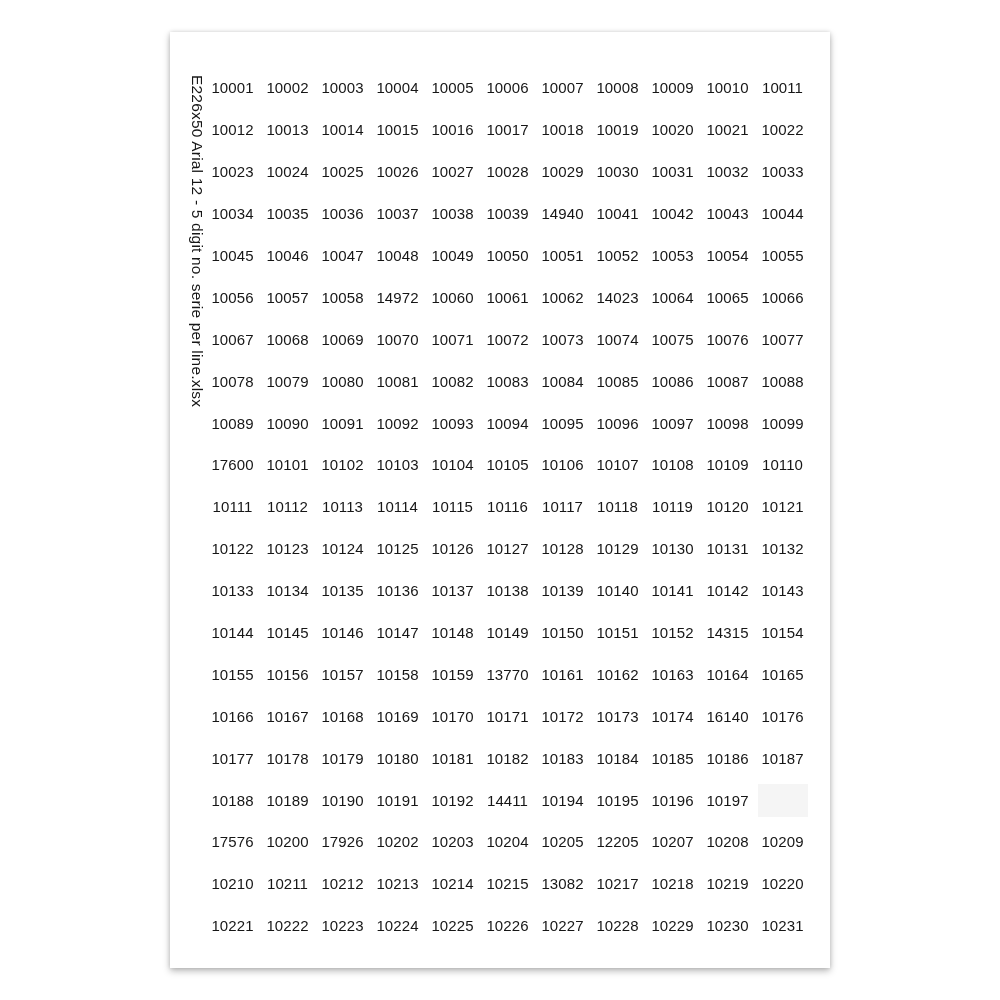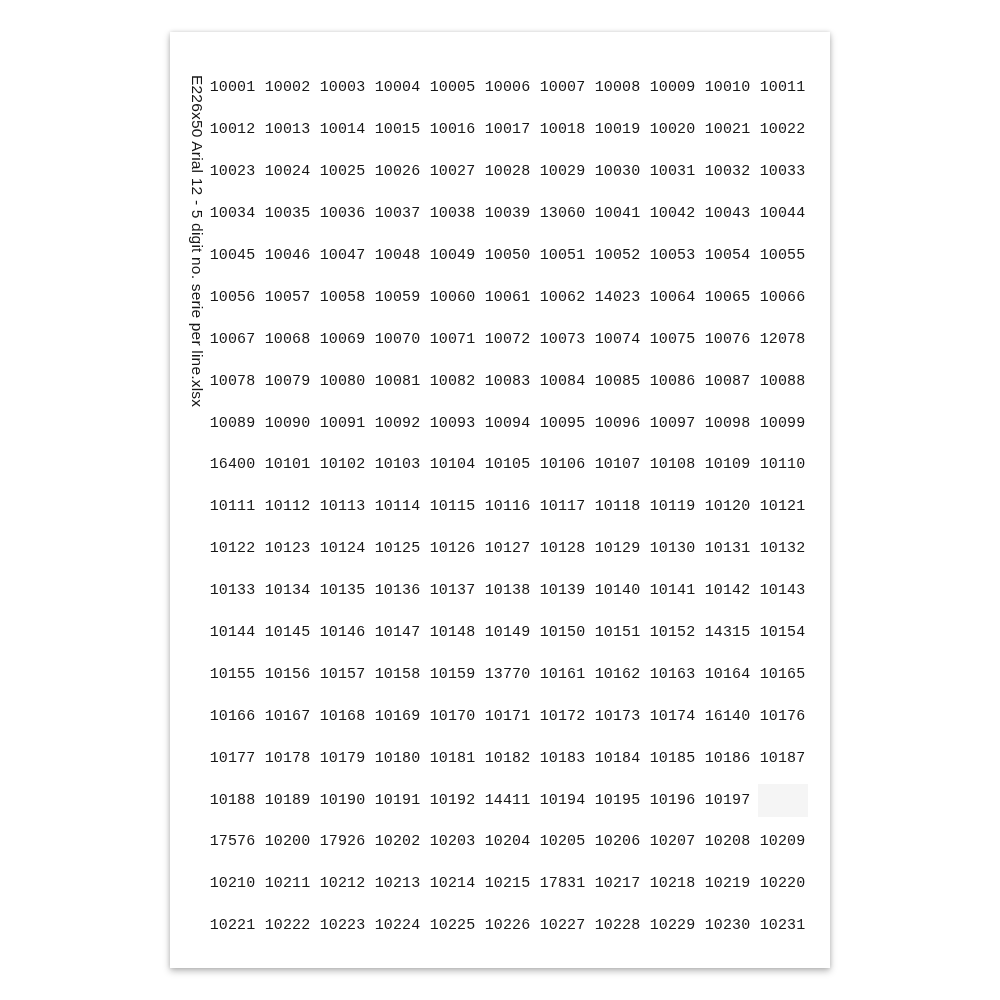--- a/index.html
+++ b/index.html
@@ -32,21 +32,20 @@
       white-space: nowrap;
       user-select: none;
     }
     .number-grid {
       position: absolute;
       left: 35px; top: 35px;
       width: 605px;
       display: grid;
       grid-template-columns: repeat(11, 55px);
       grid-auto-rows: 41.9px;
-      font-family: Liberation Mono, monospace;
     }
     .grid-cell {
       display: flex;
       align-items: center;
       justify-content: center;
       font-size: 15px;
       color: #161616;
       letter-spacing: 0.1px;
     }
     .empty-cell-highlight {
@@ -94,58 +93,58 @@
         <div class="grid-cell">10030</div>
         <div class="grid-cell">10031</div>
         <div class="grid-cell">10032</div>
         <div class="grid-cell">10033</div>
         <div class="grid-cell">10034</div>
         <div class="grid-cell">10035</div>
         <div class="grid-cell">10036</div>
         <div class="grid-cell">10037</div>
         <div class="grid-cell">10038</div>
         <div class="grid-cell">10039</div>
-        <div class="grid-cell">13060</div>
+        <div class="grid-cell">14940</div>
         <div class="grid-cell">10041</div>
         <div class="grid-cell">10042</div>
         <div class="grid-cell">10043</div>
         <div class="grid-cell">10044</div>
         <div class="grid-cell">10045</div>
         <div class="grid-cell">10046</div>
         <div class="grid-cell">10047</div>
         <div class="grid-cell">10048</div>
         <div class="grid-cell">10049</div>
         <div class="grid-cell">10050</div>
         <div class="grid-cell">10051</div>
         <div class="grid-cell">10052</div>
         <div class="grid-cell">10053</div>
         <div class="grid-cell">10054</div>
         <div class="grid-cell">10055</div>
         <div class="grid-cell">10056</div>
         <div class="grid-cell">10057</div>
         <div class="grid-cell">10058</div>
-        <div class="grid-cell">10059</div>
+        <div class="grid-cell">14972</div>
         <div class="grid-cell">10060</div>
         <div class="grid-cell">10061</div>
         <div class="grid-cell">10062</div>
         <div class="grid-cell">14023</div>
         <div class="grid-cell">10064</div>
         <div class="grid-cell">10065</div>
         <div class="grid-cell">10066</div>
         <div class="grid-cell">10067</div>
         <div class="grid-cell">10068</div>
         <div class="grid-cell">10069</div>
         <div class="grid-cell">10070</div>
         <div class="grid-cell">10071</div>
         <div class="grid-cell">10072</div>
         <div class="grid-cell">10073</div>
         <div class="grid-cell">10074</div>
         <div class="grid-cell">10075</div>
         <div class="grid-cell">10076</div>
-        <div class="grid-cell">12078</div>
+        <div class="grid-cell">10077</div>
         <div class="grid-cell">10078</div>
         <div class="grid-cell">10079</div>
         <div class="grid-cell">10080</div>
         <div class="grid-cell">10081</div>
         <div class="grid-cell">10082</div>
         <div class="grid-cell">10083</div>
         <div class="grid-cell">10084</div>
         <div class="grid-cell">10085</div>
         <div class="grid-cell">10086</div>
         <div class="grid-cell">10087</div>
@@ -154,21 +153,21 @@
         <div class="grid-cell">10090</div>
         <div class="grid-cell">10091</div>
         <div class="grid-cell">10092</div>
         <div class="grid-cell">10093</div>
         <div class="grid-cell">10094</div>
         <div class="grid-cell">10095</div>
         <div class="grid-cell">10096</div>
         <div class="grid-cell">10097</div>
         <div class="grid-cell">10098</div>
         <div class="grid-cell">10099</div>
-        <div class="grid-cell">16400</div>
+        <div class="grid-cell">17600</div>
         <div class="grid-cell">10101</div>
         <div class="grid-cell">10102</div>
         <div class="grid-cell">10103</div>
         <div class="grid-cell">10104</div>
         <div class="grid-cell">10105</div>
         <div class="grid-cell">10106</div>
         <div class="grid-cell">10107</div>
         <div class="grid-cell">10108</div>
         <div class="grid-cell">10109</div>
         <div class="grid-cell">10110</div>
@@ -262,31 +261,31 @@
         <div class="grid-cell">
           <div class="empty-cell-highlight" style="background: rgb(245, 245, 245);"></div>
         </div>
         <div class="grid-cell">17576</div>
         <div class="grid-cell">10200</div>
         <div class="grid-cell">17926</div>
         <div class="grid-cell">10202</div>
         <div class="grid-cell">10203</div>
         <div class="grid-cell">10204</div>
         <div class="grid-cell">10205</div>
-        <div class="grid-cell">10206</div>
+        <div class="grid-cell">12205</div>
         <div class="grid-cell">10207</div>
         <div class="grid-cell">10208</div>
         <div class="grid-cell">10209</div>
         <div class="grid-cell">10210</div>
         <div class="grid-cell">10211</div>
         <div class="grid-cell">10212</div>
         <div class="grid-cell">10213</div>
         <div class="grid-cell">10214</div>
         <div class="grid-cell">10215</div>
-        <div class="grid-cell">17831</div>
+        <div class="grid-cell">13082</div>
         <div class="grid-cell">10217</div>
         <div class="grid-cell">10218</div>
         <div class="grid-cell">10219</div>
         <div class="grid-cell">10220</div>
         <div class="grid-cell">10221</div>
         <div class="grid-cell">10222</div>
         <div class="grid-cell">10223</div>
         <div class="grid-cell">10224</div>
         <div class="grid-cell">10225</div>
         <div class="grid-cell">10226</div>

